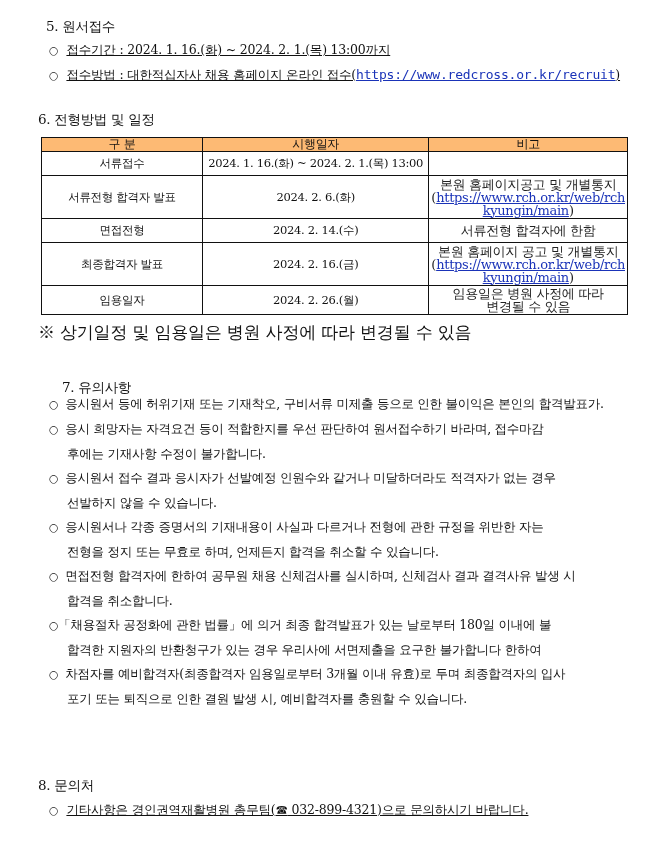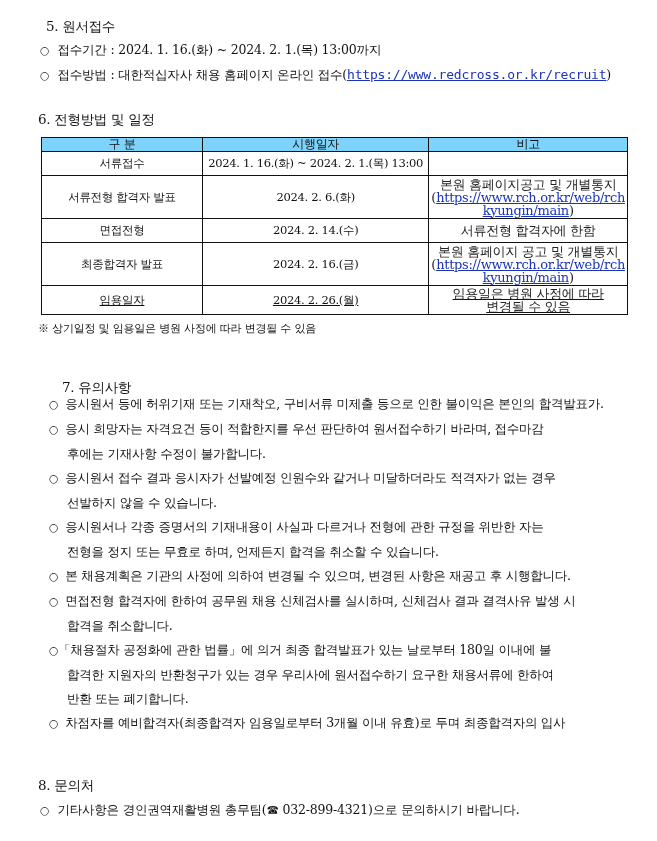--- a/index.html
+++ b/index.html
@@ -6,22 +6,22 @@
     body {
       width: 657px; height: 841px; position: relative; overflow: hidden;
       font-family: "DejaVu Serif", "Liberation Serif", serif;
       color: #111111;
     }
     .section-title {
       position: absolute; left: 38px; font-size: 13.5px; letter-spacing: -0.3px;
       font-family: "DejaVu Serif", serif;
     }
     .bullet-line {
-      position: absolute; left: 40px; font-size: 12.5px; white-space: nowrap;
-      letter-spacing: -0.2px; font-family: "DejaVu Serif", serif;
+      position: absolute; left: 49px; font-size: 12.5px; white-space: nowrap;
+      letter-spacing: -0.2px; font-family: "DejaVu Serif", serif; text-decoration: underline;
     }
     .bullet-line .circ {
       display: inline-block; font-size: 11px; margin-right: 8px; color: #222;
       font-family: "DejaVu Sans", sans-serif;
     }
     .para {
       position: absolute; left: 49px; width: 582px; font-size: 12.5px;
       line-height: 24px; letter-spacing: -0.25px;
     }
     .para .circ {
@@ -37,25 +37,25 @@
     table.schedule {
       position: absolute; left: 41px; top: 137px; width: 587px;
       border-collapse: collapse; font-size: 11.5px;
       font-family: "DejaVu Serif", serif; letter-spacing: -0.3px;
     }
     table.schedule th, table.schedule td {
       border: 1.3px solid #111; text-align: center; vertical-align: middle;
       padding: 0 2px; line-height: 13px;
     }
     table.schedule th {
-      background: #7dd3fc; font-weight: normal; height: 12px; font-size: 12px;
+      background: #fdba74; font-weight: normal; height: 12px; font-size: 12px;
     }
     table.schedule td.small { font-size: 13px; line-height: 13px; color: #222; }
     .note {
-      position: absolute; left: 38px; top: 321px; font-size: 11px; letter-spacing: -0.2px;
+      position: absolute; left: 38px; top: 321px; font-size: 17px; letter-spacing: -0.2px;
     }
   </style>
 </head>
 <body>
 
 <div class="section-title" style="top:18px;margin-left:8px;">5. 원서접수</div>
 <div class="bullet-line" style="top:42px;">
   <span class="circ">○</span><span>접수기간 : 2024. 1. 16.(화) ~ 2024. 2. 1.(목) 13:00까지</span>
 </div>
 <div class="bullet-line" style="top:67px;">
@@ -97,42 +97,41 @@
   </tr>
   <tr style="height:43px;">
     <td>최종합격자 발표</td>
     <td>2024. 2. 16.(금)</td>
     <td class="small">
       <span>본원 홈페이지 공고 및 개별통지</span><br>
       <span>(</span><a class="link">https://www.rch.or.kr/web/rch</a><br>
       <a class="link">kyungin/main</a><span>)</span>
     </td>
   </tr>
-  <tr style="height:29px;text-decoration:underline;">
+  <tr style="height:29px;">
     <td>임용일자</td>
     <td>2024. 2. 26.(월)</td>
     <td class="small">
       <span>임용일은 병원 사정에 따라</span><br>
       <span>변경될 수 있음</span>
     </td>
   </tr>
 </tbody>
   </table>
 
 <div class="note">※ 상기일정 및 임용일은 병원 사정에 따라 변경될 수 있음</div>
 
 <div class="section-title" style="top:379px;margin-left:24px;">7. 유의사항</div>
 
 <div class="para" style="top:392px;">
   <div><span class="circ">○</span><span>응시원서 등에 허위기재 또는 기재착오, 구비서류 미제출 등으로 인한 불이익은 본인의 합격발표가.</span></div>
   <div><span class="circ">○</span><span>응시 희망자는 자격요건 등이 적합한지를 우선 판단하여 원서접수하기 바라며, 접수마감</span><span class="indent">후에는 기재사항 수정이 불가합니다.</span></div>
   <div><span class="circ">○</span><span>응시원서 접수 결과 응시자가 선발예정 인원수와 같거나 미달하더라도 적격자가 없는 경우</span><span class="indent">선발하지 않을 수 있습니다.</span></div>
   <div><span class="circ">○</span><span>응시원서나 각종 증명서의 기재내용이 사실과 다르거나 전형에 관한 규정을 위반한 자는</span><span class="indent">전형을 정지 또는 무효로 하며, 언제든지 합격을 취소할 수 있습니다.</span></div>
-  <div><span class="circ">○</span><span>본 채용계획은 기관의 사정에 의하여 변경될 수 있으며, 변경된 사항은 재공고 후 시행합니다.</span></div>
   <div><span class="circ">○</span><span>면접전형 합격자에 한하여 공무원 채용 신체검사를 실시하며, 신체검사 결과 결격사유 발생 시</span><span class="indent">합격을 취소합니다.</span></div>
-  <div><span class="circ" style="margin-right:0;">○</span><span>「채용절차 공정화에 관한 법률」에 의거 최종 합격발표가 있는 날로부터 180일 이내에 불</span><span class="indent">합격한 지원자의 반환청구가 있는 경우 우리사에 원서접수하기 요구한 채용서류에 한하여</span><span class="indent">반환 또는 폐기합니다.</span></div>
-  <div><span class="circ">○</span><span>차점자를 예비합격자(최종합격자 임용일로부터 3개월 이내 유효)로 두며 최종합격자의 입사</span></div>
+  <div><span class="circ" style="margin-right:0;">○</span><span>「채용절차 공정화에 관한 법률」에 의거 최종 합격발표가 있는 날로부터 180일 이내에 불</span><span class="indent">합격한 지원자의 반환청구가 있는 경우 우리사에 서면제출을 요구한 불가합니다 한하여</span></div>
+  <div><span class="circ">○</span><span>차점자를 예비합격자(최종합격자 임용일로부터 3개월 이내 유효)로 두며 최종합격자의 입사</span><span class="indent">포기 또는 퇴직으로 인한 결원 발생 시, 예비합격자를 충원할 수 있습니다.</span></div>
 </div>
 
 <div class="section-title" style="top:777px;">8. 문의처</div>
 <div class="bullet-line" style="top:802px;">
   <span class="circ">○</span><span>기타사항은 경인권역재활병원 총무팀(</span><span>☎</span><span> 032-899-4321</span><span>)으로 문의하시기 바랍니다.</span>
 </div>
 
 </body></html>

